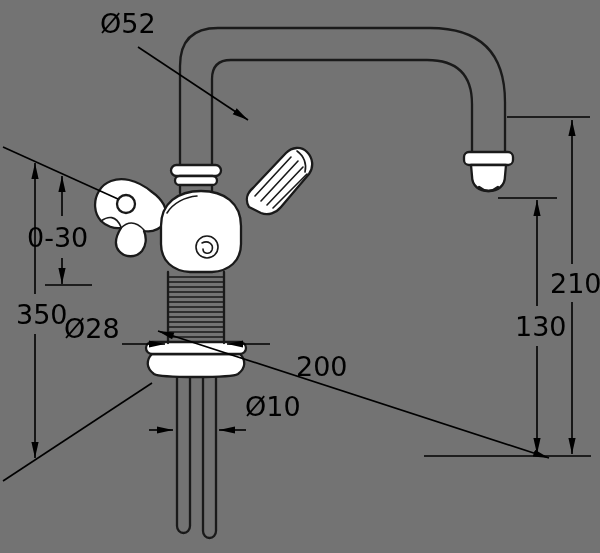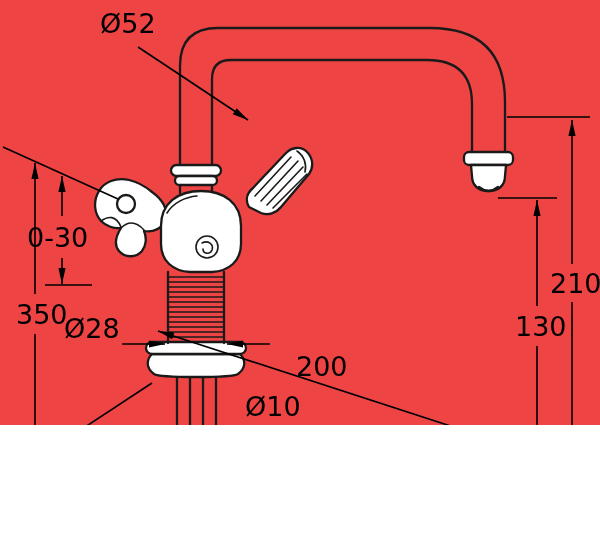--- a/index.html
+++ b/index.html
@@ -1,19 +1,19 @@
 <!DOCTYPE html>
 <html><head>
 <meta charset="utf-8">
 <style>
   html,body{margin:0;padding:0;background:#fff;}
   .canvas{
     position:relative;
-    width:600px;height:425px;
-    background:#ef4444;
+    width:600px;height:553px;
+    background:#737373;
     overflow:hidden;
   }
   svg{position:absolute;left:0;top:0;}
   .outline{stroke:#1a1a1a;stroke-width:2.3;fill:none;stroke-linecap:round;stroke-linejoin:round;}
   .fillwhite{fill:#ffffff;}
   .thin{stroke-width:1.6;}
   .dim{stroke:#000000;stroke-width:1.6;fill:none;stroke-linecap:butt;}
   text.dimlabel{
     font-family:"DejaVu Sans", sans-serif;
     font-size:27px;

